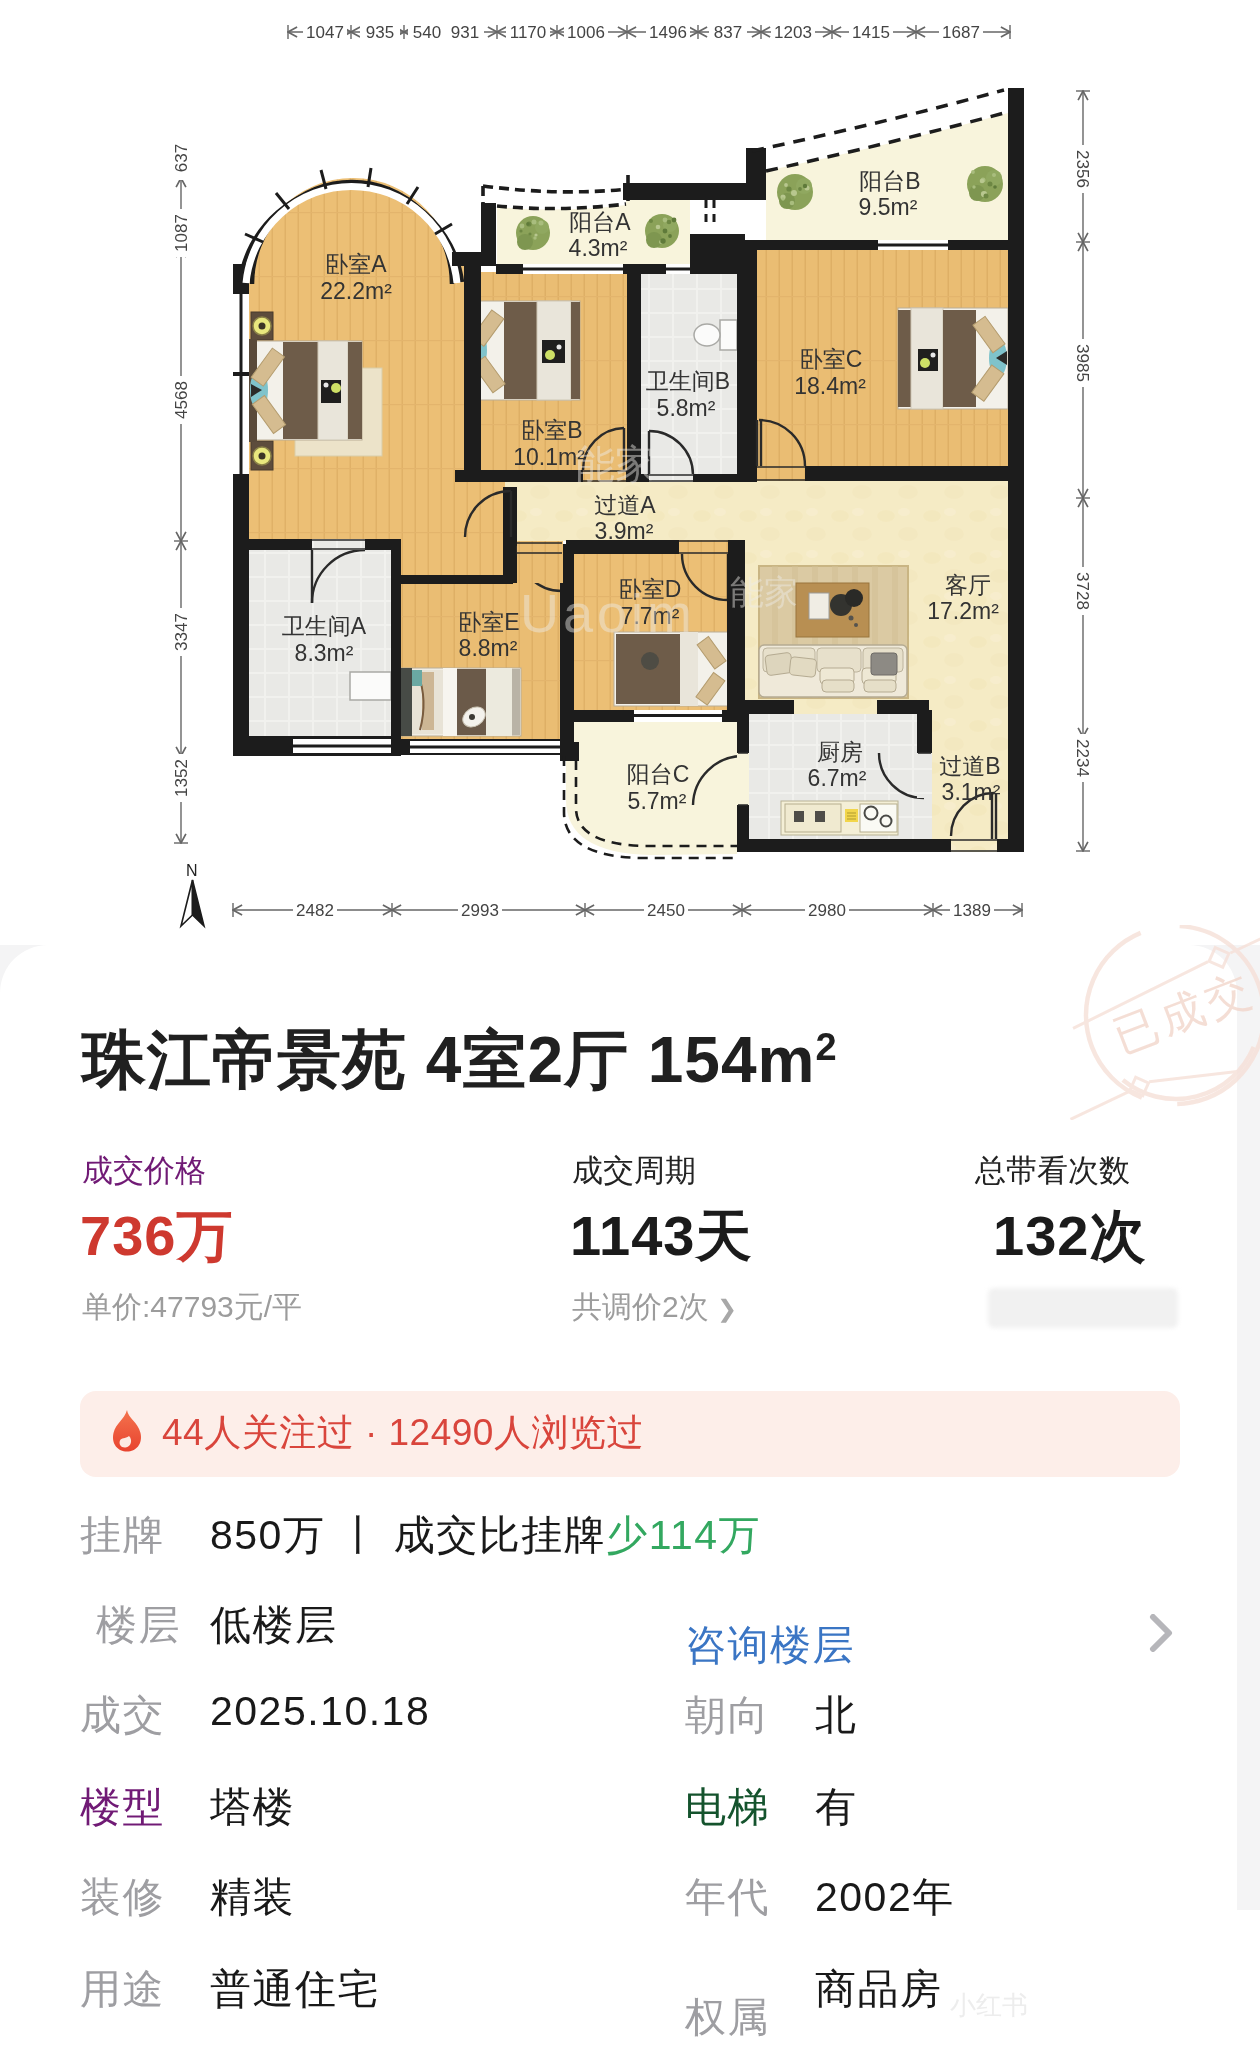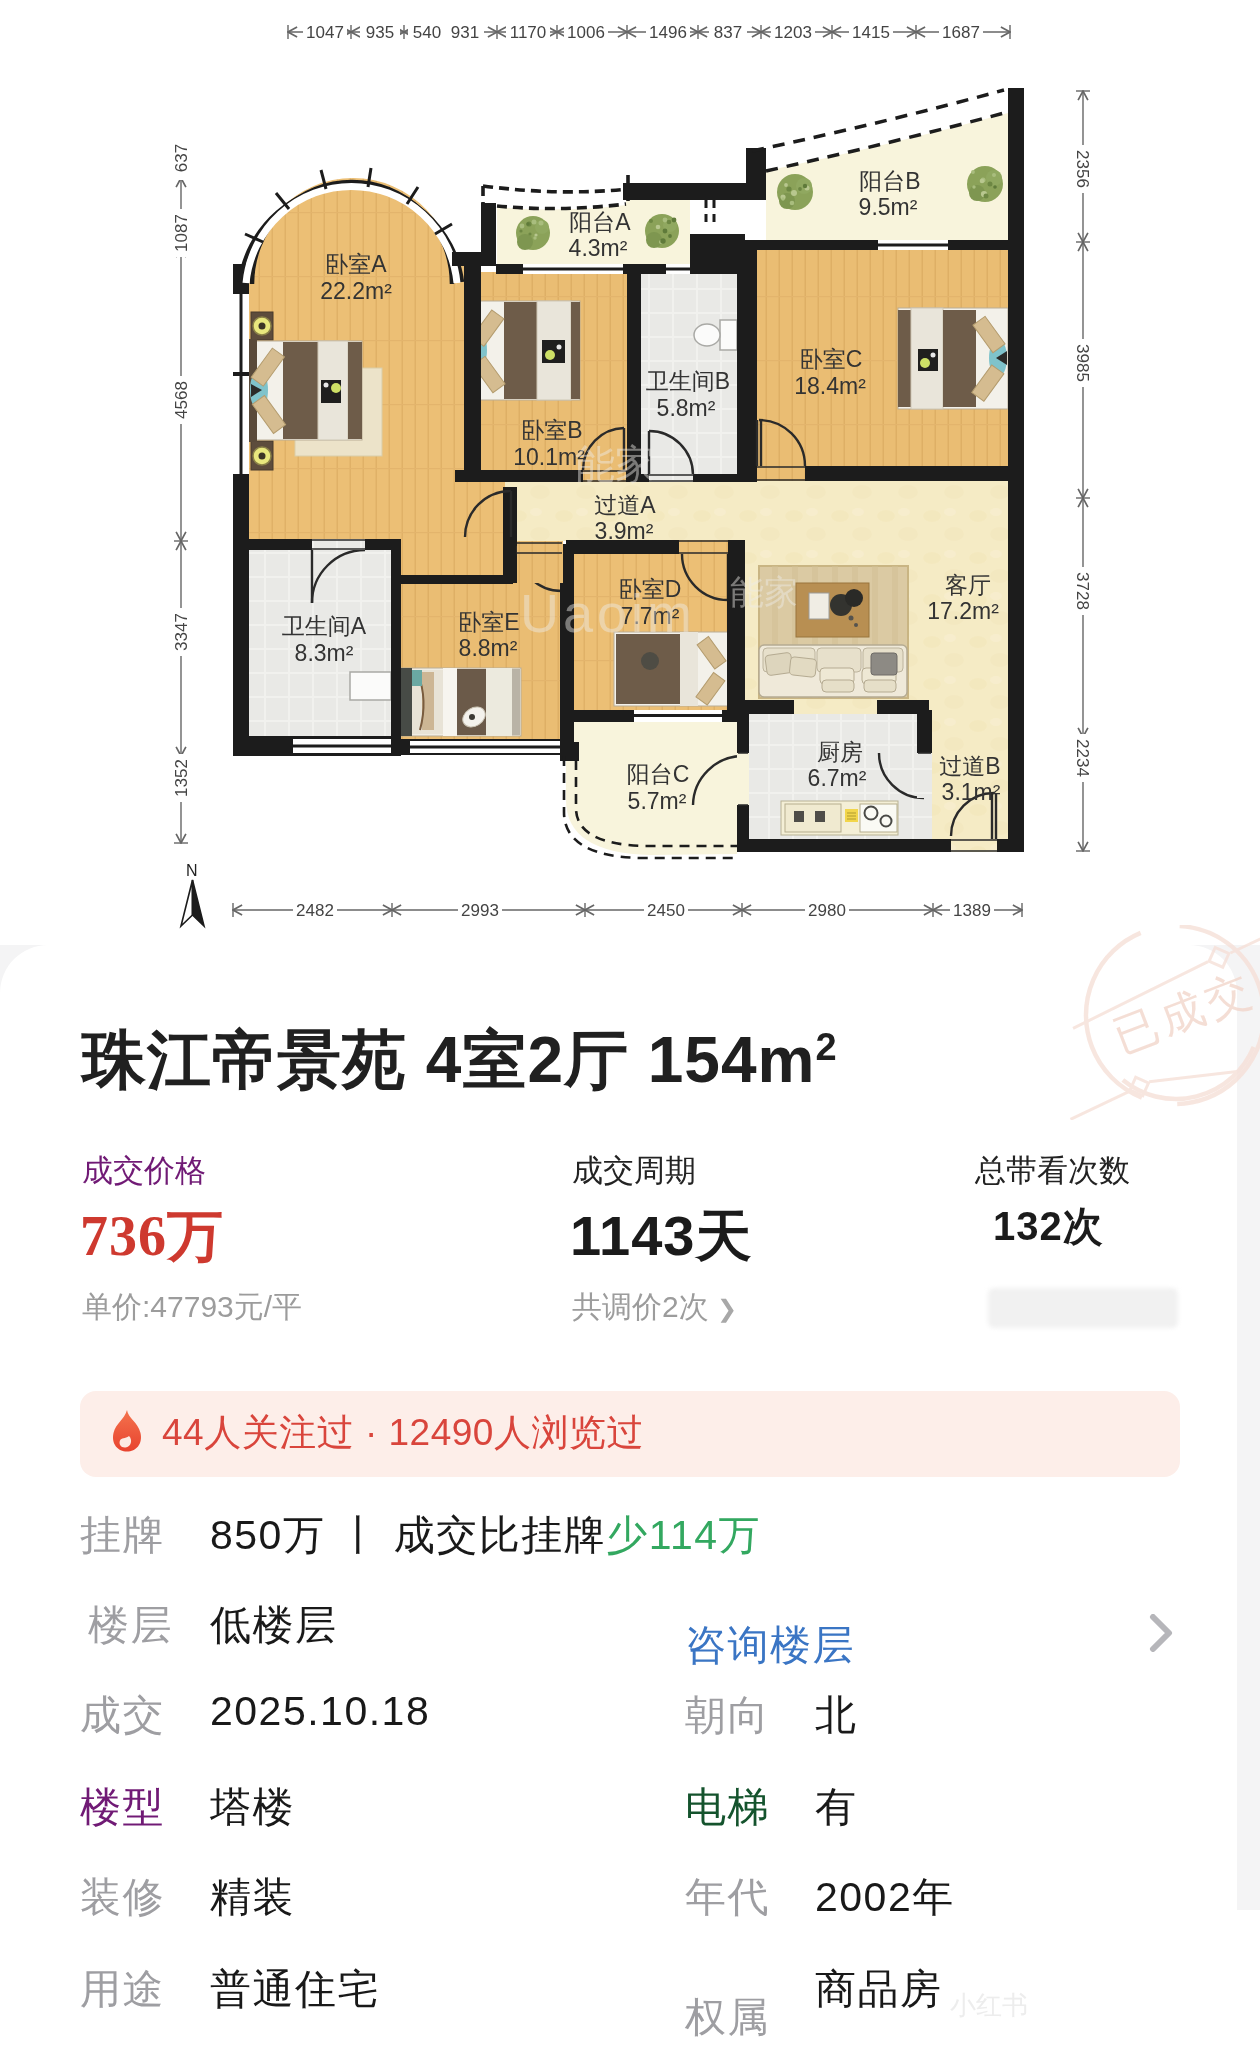--- a/index.html
+++ b/index.html
@@ -755,33 +755,33 @@
 <line x1="-135" y1="60" x2="-70" y2="55" stroke-width="3"></line>
 <line x1="-48" y1="53" x2="42" y2="76" stroke-width="3"></line>
 </g>
 </svg>
 </div>
 
 <div class="abs" style="left:82px;top:1017px;font-size:64px;font-weight:bold;color:#202020;letter-spacing:1px;white-space:nowrap;">珠江帝景苑 4室2厅 154m<span style="font-size:38px;vertical-align:22px;">2</span></div>
 
 <div class="abs" style="left:82px;top:1150px;font-size:31px;color:#701a75;">成交价格</div>
 
-<div class="abs" style="left:80px;top:1199px;font-size:56px;font-weight:bold;color:#ce392f;letter-spacing:1px;font-family:Liberation Serif, serif;">736万</div>
+<div class="abs" style="left:80px;top:1199px;font-size:56px;font-weight:bold;color:#ce392f;letter-spacing:1px;">736万</div>
 
 <div class="abs" style="left:82px;top:1287px;font-size:30px;color:#9c9c9c;">单价:47793元/平</div>
 
 <div class="abs" style="left:572px;top:1150px;font-size:31px;color:#232323;">成交周期</div>
 
 <div class="abs" style="left:570px;top:1199px;font-size:56px;font-weight:bold;color:#1b1b1b;letter-spacing:1px;">1143天</div>
 
 <div class="abs" style="left:572px;top:1287px;font-size:30px;color:#9c9c9c;">共调价2次 <span style="font-size:24px;color:#a8a8a8;">❯</span></div>
 
 <div class="abs" style="left:975px;top:1150px;font-size:31px;color:#232323;">总带看次数</div>
 
-<div class="abs" style="left:993px;top:1199px;font-size:40px;font-weight:bold;color:#1b1b1b;letter-spacing:1px;">132次</div>
+<div class="abs" style="left:993px;top:1199px;font-size:56px;font-weight:bold;color:#1b1b1b;letter-spacing:1px;">132次</div>
 
 <div class="abs" style="left:988px;top:1288px;width:190px;height:40px;background:#f1f1f1;border-radius:6px;filter:blur(2px);"></div>
 
 <div class="abs" style="left:80px;top:1391px;width:1100px;height:86px;background:#fdeee9;border-radius:16px;"></div>
 
 <div class="abs" style="left:110px;top:1408px;width:34px;height:44px;">
 <svg width="34" height="44" viewBox="0 0 34 44">
       <defs>
         <linearGradient id="fl" x1="0" y1="0" x2="0" y2="1">
           <stop offset="0" stop-color="#f4734d"></stop>
@@ -792,21 +792,21 @@
 <path d="M19,28 C23,32 21,39 15.5,39.5 C11,40 8.5,36 10,32.5 C11.5,29.5 15,31 19,28 Z" fill="#fcebe4"></path>
 </svg>
 </div>
 
 <div class="abs" style="left:162px;top:1408px;font-size:37px;color:#d9453c;letter-spacing:0.5px;">44人关注过 · 12490人浏览过</div>
 
 <div class="abs" style="left:80px;top:1508px;font-size:41px;color:#9e9ea2;letter-spacing:1.5px;">挂牌</div>
 
 <div class="abs" style="left:210px;top:1508px;font-size:41px;color:#191919;letter-spacing:1.5px;">850万 丨 成交比挂牌<span style="color:#33a860;">少114万</span></div>
 
-<div class="abs" style="left:88px;top:1598px;font-size:41px;color:#9e9ea2;letter-spacing:1.5px;text-align:center;">楼层</div>
+<div class="abs" style="left:96px;top:1598px;font-size:41px;color:#9e9ea2;letter-spacing:1.5px;text-align:center;">楼层</div>
 
 <div class="abs" style="left:210px;top:1598px;font-size:41px;color:#191919;letter-spacing:1.5px;">低楼层</div>
 
 <div class="abs" style="left:685px;top:1598px;font-size:41px;color:#3a75c4;letter-spacing:1.5px;margin-top:20px;">咨询楼层</div>
 
 <div class="abs" style="left:1148px;top:1614px;width:26px;height:38px;"><svg width="26" height="38">
       <path d="M5,3 L21,19 L5,35" fill="none" stroke="#b6b6ba" stroke-width="6" stroke-linecap="round" stroke-linejoin="round"></path>
     </svg></div>
 
 <div class="abs" style="left:80px;top:1688px;font-size:41px;color:#9e9ea2;letter-spacing:1.5px;">成交</div>

